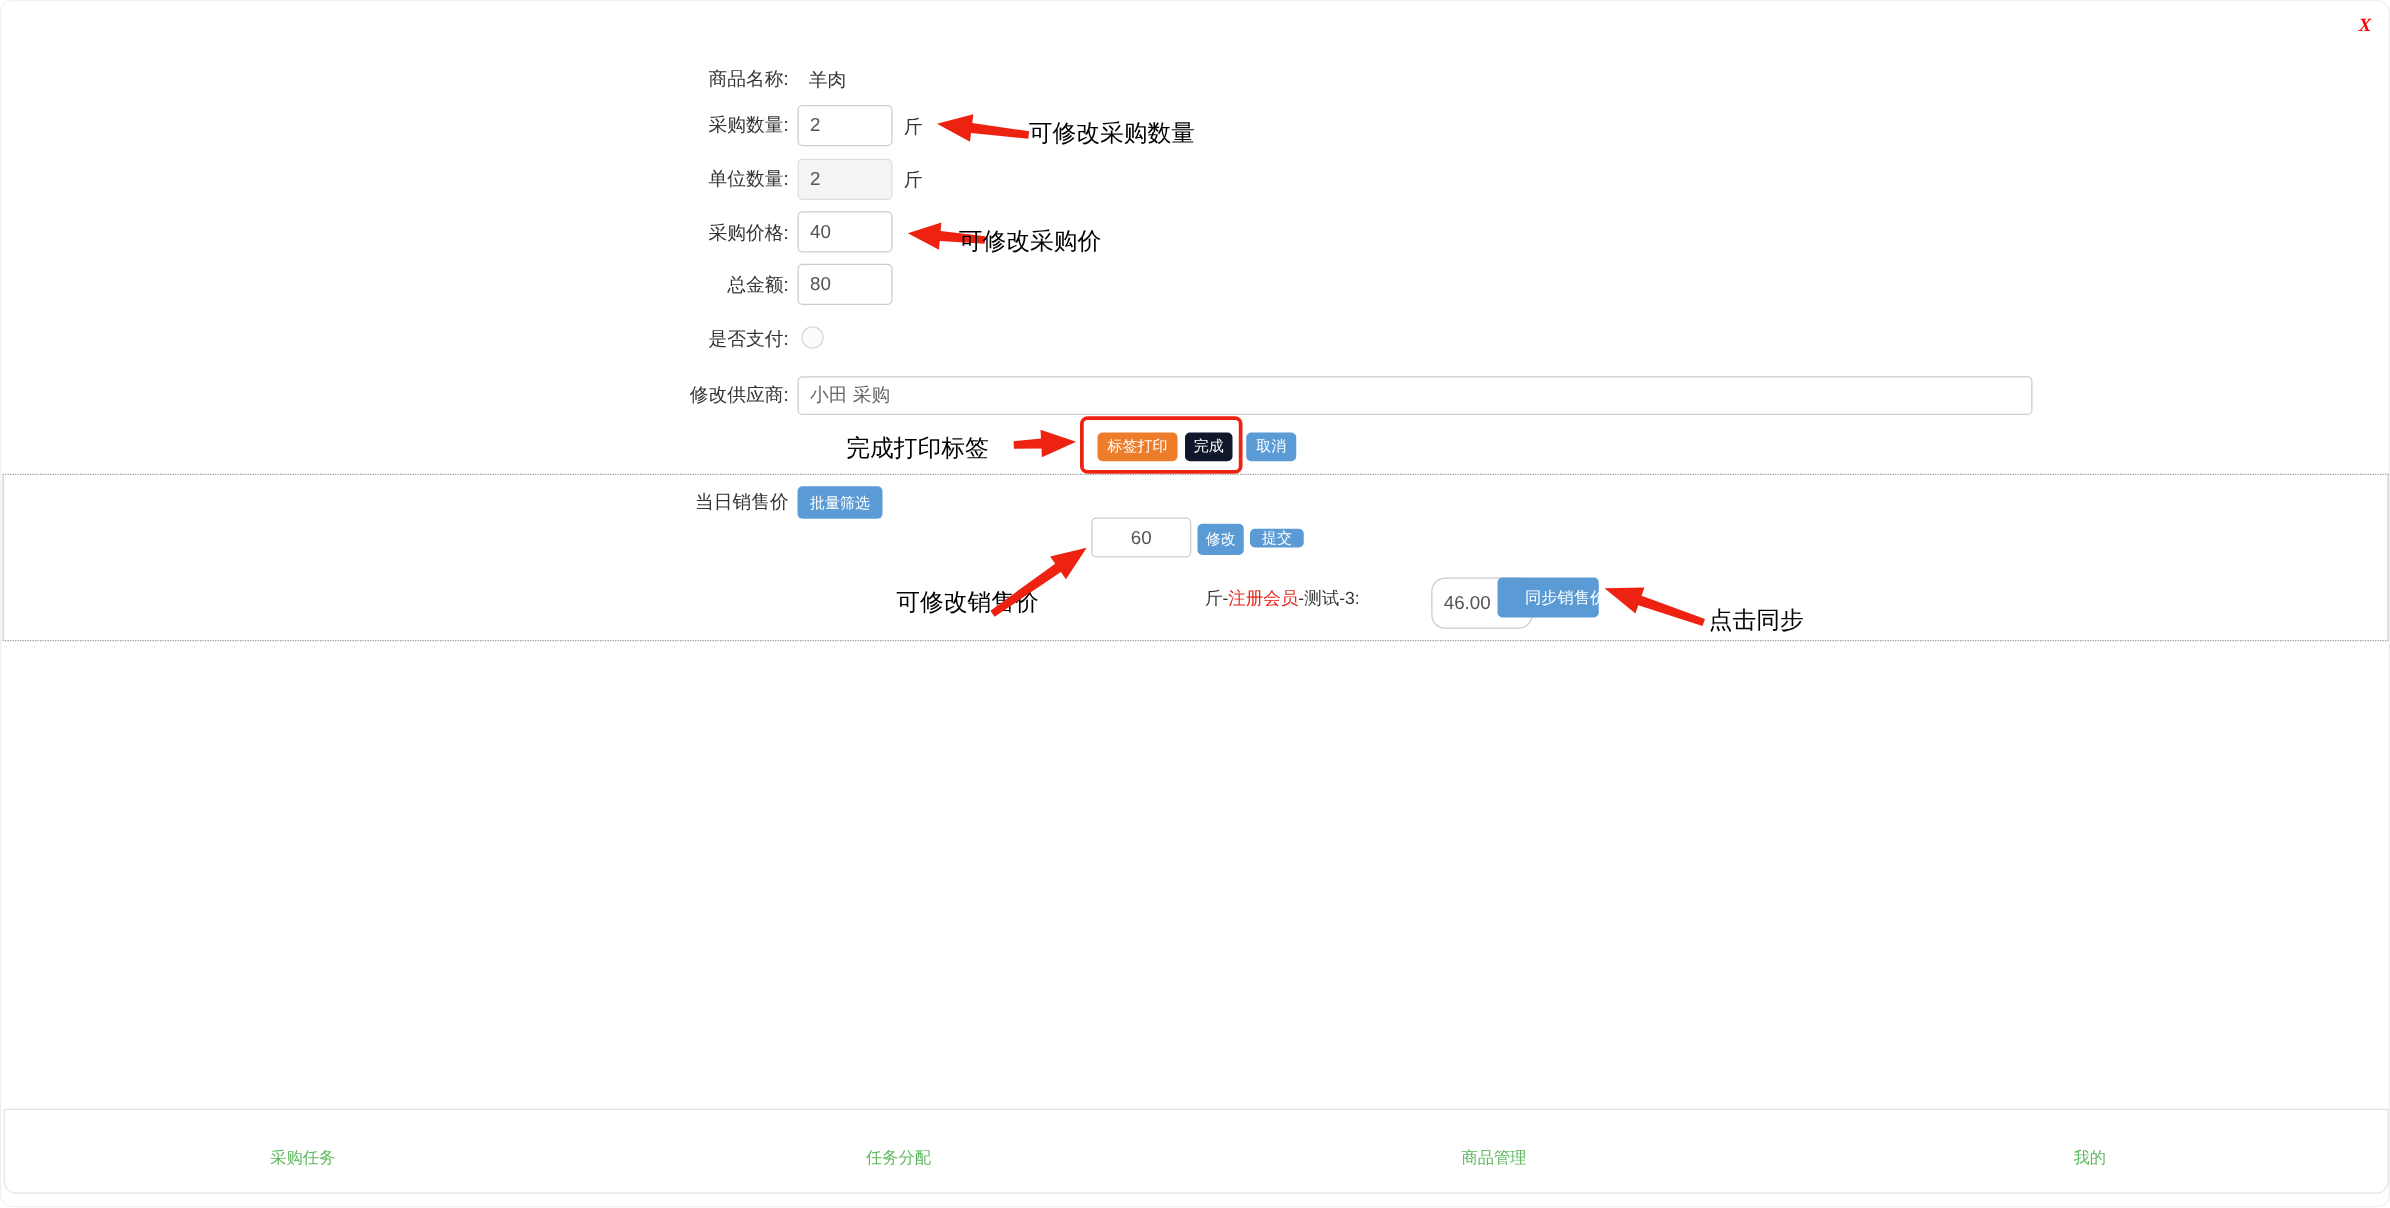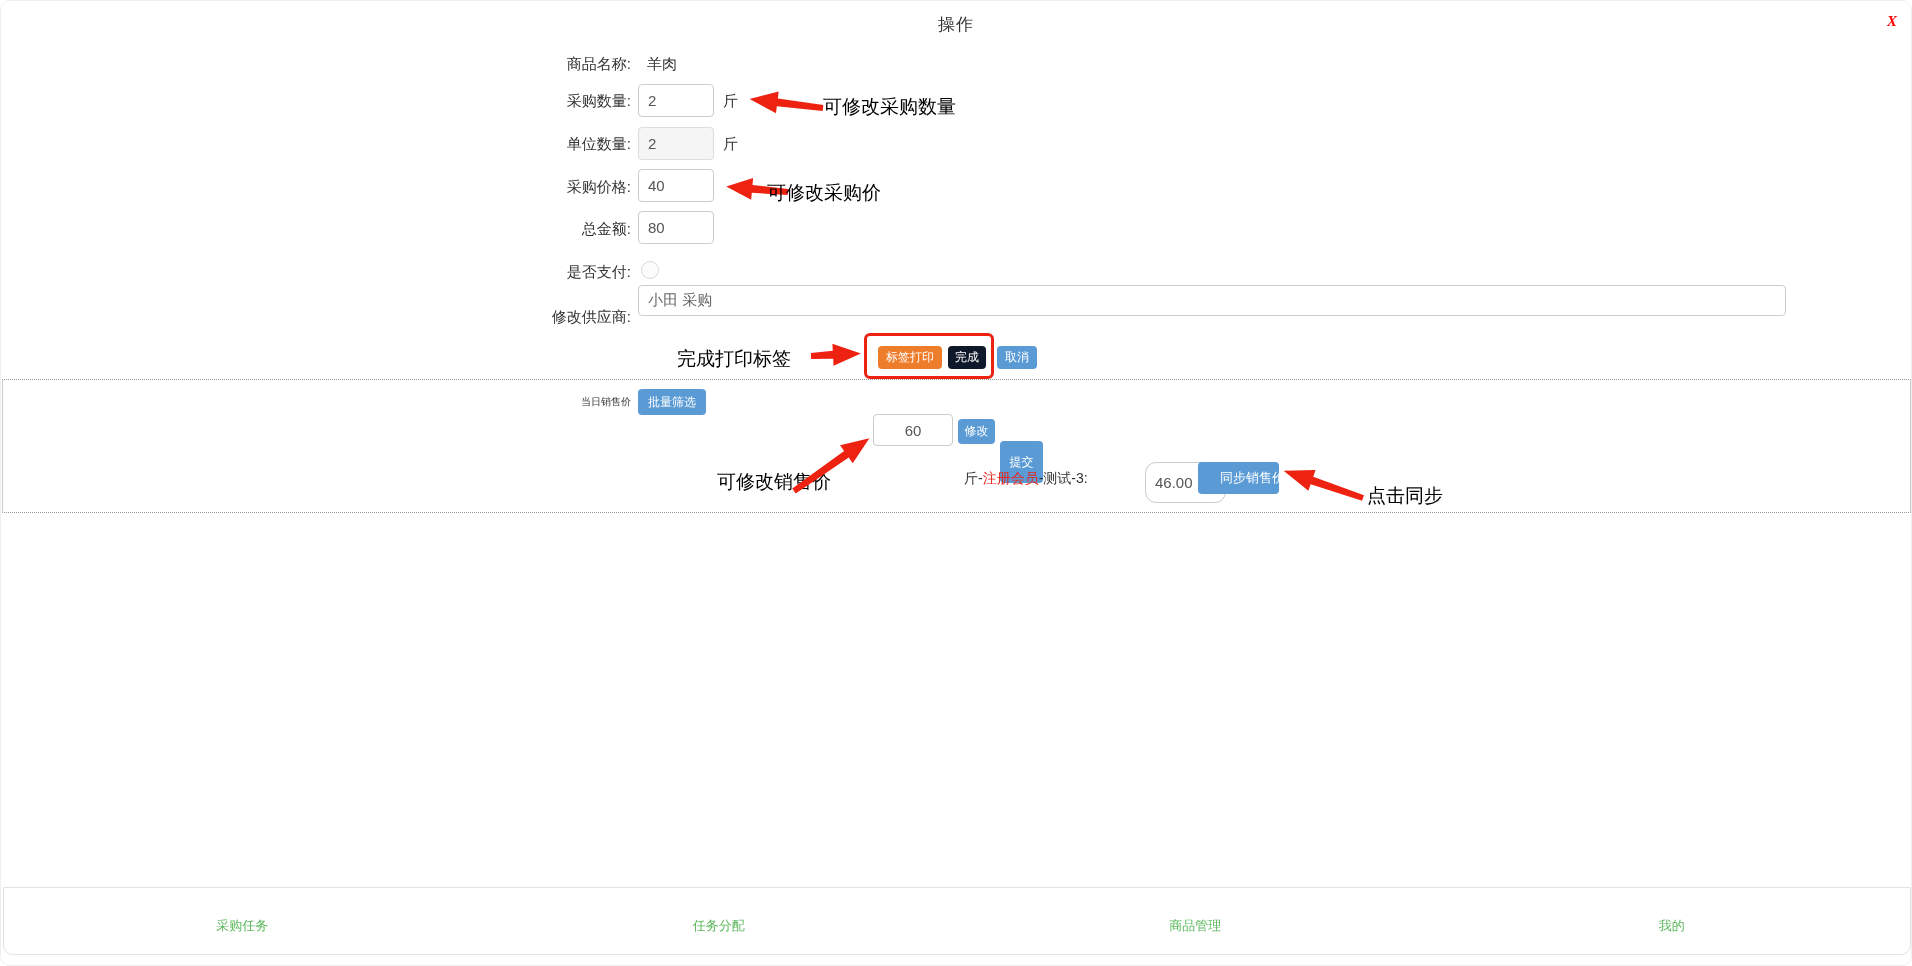--- a/index.html
+++ b/index.html
@@ -68,21 +68,20 @@
   .nav-item {
     flex: 1; text-align: center; font-size: 13px; color: #5cb85c;
     padding-top: 10px; cursor: pointer;
   }
 </style>
 </head>
 <body>
 
 <div class="page">
 
-  <div class="abs title">操作</div>
   <div class="abs close-x">X</div>
 
   <div class="abs flabel" style="left:500px; top:54px;">商品名称:</div>
   <div class="abs fvalue" style="left:646px; top:54px;">羊肉</div>
 
   <div class="abs flabel" style="left:500px; top:91px;">采购数量:</div>
   <input class="abs tinput" style="left: 637px; top: 83px; width: 76px; height: 33px;" value="2">
   <div class="abs unit" style="left:722px; top:91px;">斤</div>
 
   <div class="abs flabel" style="left:500px; top:134px;">单位数量:</div>
@@ -92,21 +91,21 @@
   <div class="abs flabel" style="left:500px; top:177px;">采购价格:</div>
   <input class="abs tinput" style="left: 637px; top: 168px; width: 76px; height: 33px;" value="40">
 
   <div class="abs flabel" style="left:500px; top:219px;">总金额:</div>
   <input class="abs tinput" style="left: 637px; top: 210px; width: 76px; height: 33px;" value="80">
 
   <div class="abs flabel" style="left:500px; top:262px;">是否支付:</div>
   <span class="abs radio-circle" style="left:640px; top:260px;"></span>
 
   <div class="abs flabel" style="left:500px; top:307px;">修改供应商:</div>
-  <input class="abs tinput" style="left: 637px; top: 284px; width: 1148px; height: 31px; color: rgb(102, 102, 102);" value="小田 采购">
+  <input class="abs tinput" style="left: 637px; top: 300px; width: 988px; height: 31px; color: rgb(102, 102, 102);" value="小田 采购">
 
   <svg class="abs arrow-svg" style="left:748px; top:94px; transform:rotate(7deg); transform-origin:right center;" width="74" height="26">
     <polygon points="0,13 28,2 28,9 74,10 74,16 28,17 28,24" fill="#ee2211"></polygon>
   </svg>
   <div class="abs annotation" style="left:822px; top:93px;">可修改采购数量</div>
 
   <svg class="abs arrow-svg" style="left:725px; top:178px; transform:rotate(5deg); transform-origin:right center;" width="62" height="26">
     <polygon points="0,13 26,2 26,9 62,10 62,16 26,17 26,24" fill="#ee2211"></polygon>
   </svg>
   <div class="abs annotation" style="left:766px; top:179px;">可修改采购价</div>
@@ -115,26 +114,26 @@
   <svg class="abs arrow-svg" style="left:810px; top:342px; transform:rotate(-3deg); transform-origin:left center;" width="50" height="26">
     <polygon points="50,13 22,2 22,9 0,10 0,16 22,17 22,24" fill="#ee2211"></polygon>
   </svg>
 
   <div class="abs red-frame" style="left:863px; top:332px; width:130px; height:46px;"></div>
   <button class="abs btn btn-orange" style="left:877px; top:345px; width:64px; height:23px;">标签打印</button>
   <button class="abs btn btn-green" style="left:947px; top:345px; width:38px; height:23px;">完成</button>
   <button class="abs btn btn-blue" style="left:996px; top:345px; width:40px; height:23px;">取消</button>
 
   <div class="abs sale-section"></div>
-  <div class="abs flabel" style="left:500px; top:392px; font-size:10px;">当日销售价</div>
+  <div class="abs flabel" style="left:500px; top:392px; font-size:15px;">当日销售价</div>
   <button class="abs btn btn-blue" style="left:637px; top:388px; width:68px; height:26px;">批量筛选</button>
 
   <input class="abs tinput" style="left: 872px; top: 413px; width: 80px; height: 32px; text-align: center;" value="60">
   <button class="abs btn btn-blue" style="left:957px; top:418px; width:37px; height:25px;">修改</button>
-  <button class="abs btn btn-blue" style="left:999px; top:440px; width:43px; height:42px;">提交</button>
+  <button class="abs btn btn-blue" style="left:999px; top:422px; width:43px; height:15px;">提交</button>
 
   <div class="abs annotation" style="left:716px; top:468px;">可修改销售价</div>
   <svg class="abs arrow-svg" style="left:793px; top:477px; transform:rotate(-35deg); transform-origin:left center;" width="92" height="26">
     <polygon points="92,13 64,2 64,9 0,10 0,16 64,17 64,24" fill="#ee2211"></polygon>
   </svg>
 
   <div class="abs sync-label" style="left:963px; top:469px;">
     <span>斤-</span><span class="hl">注册会员</span><span>-测试-3:</span>
   </div>
   <input class="abs tinput" style="left: 1144px; top: 461px; width: 81px; height: 41px; border-radius: 11px;" value="46.00">

